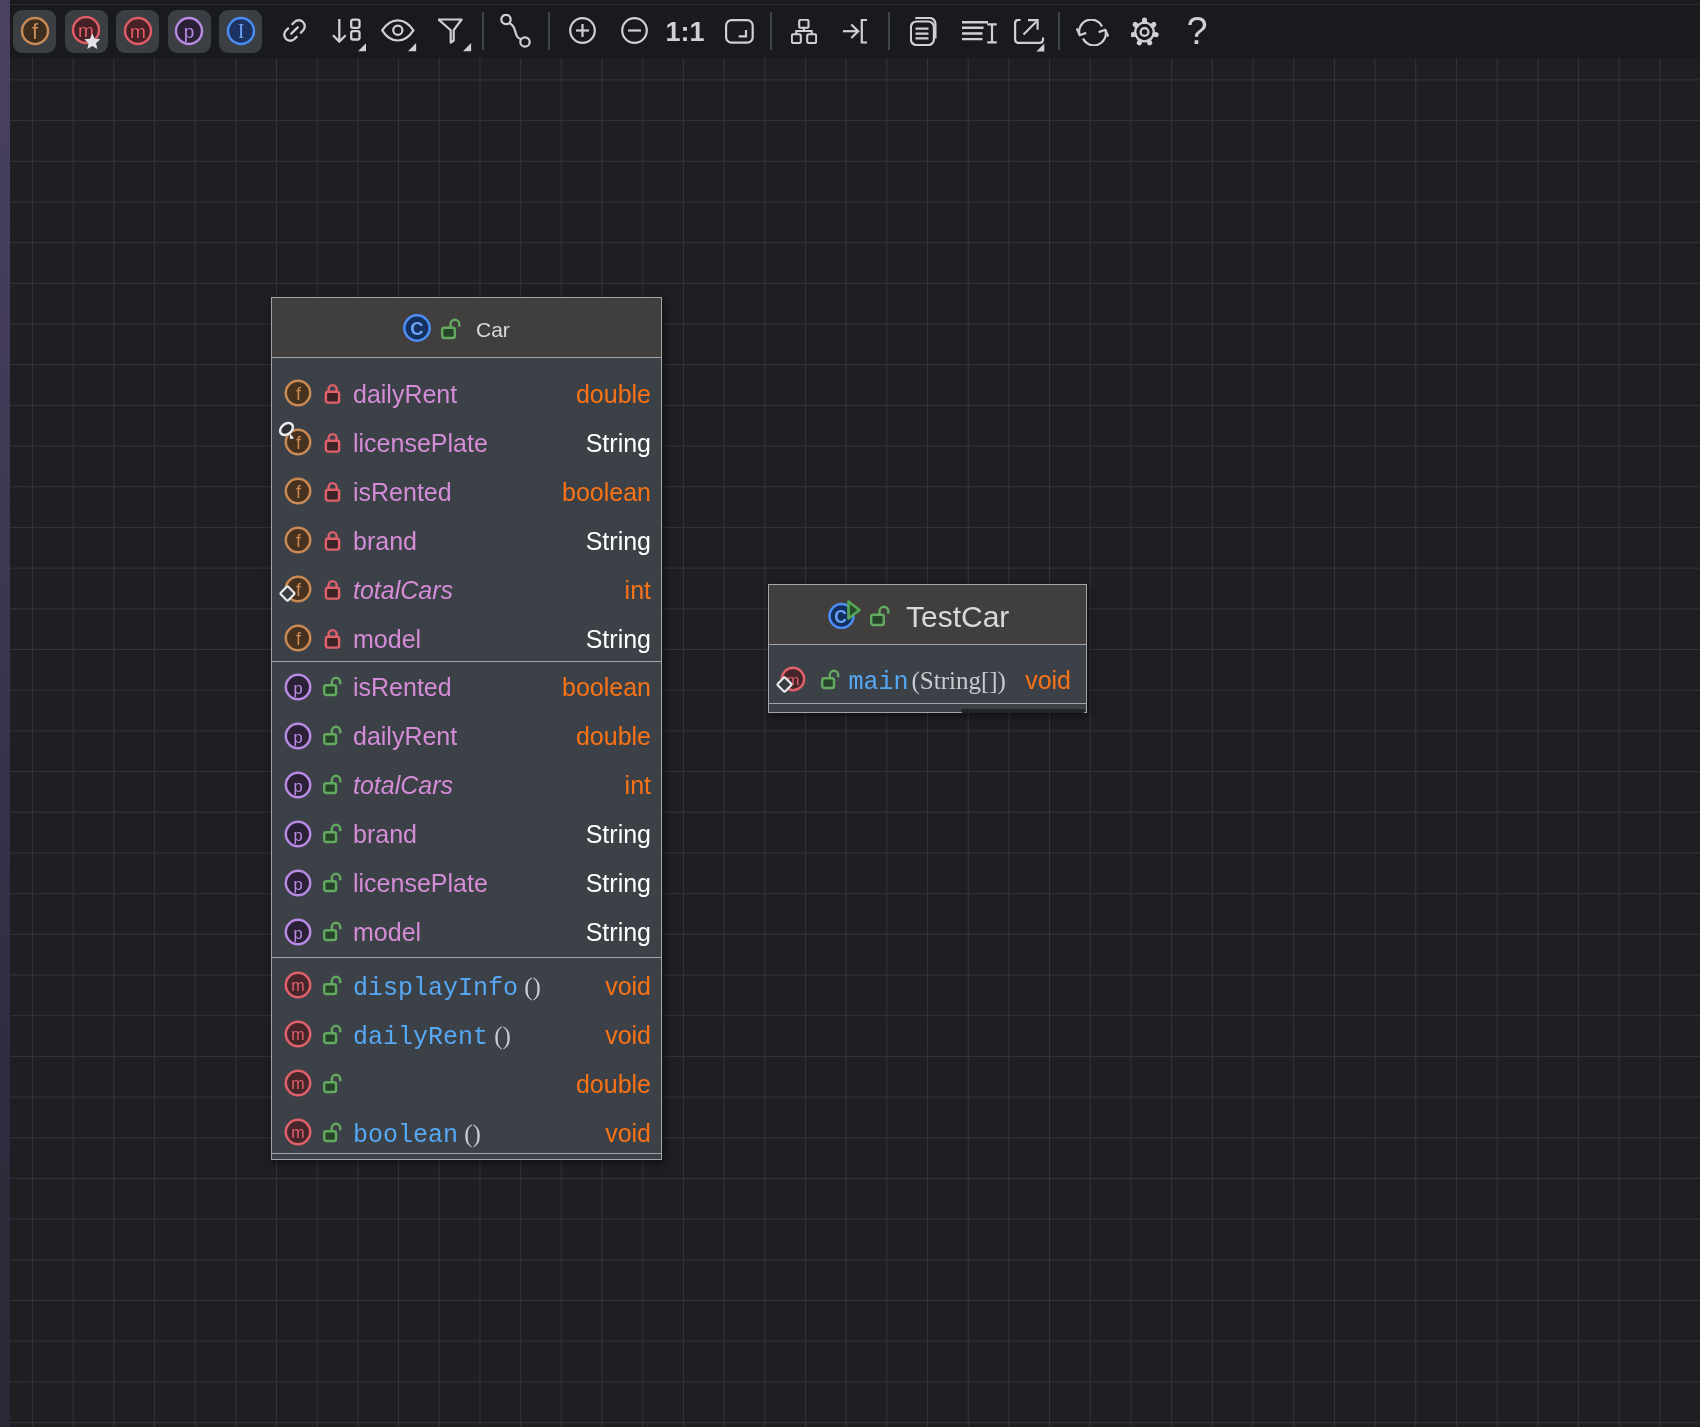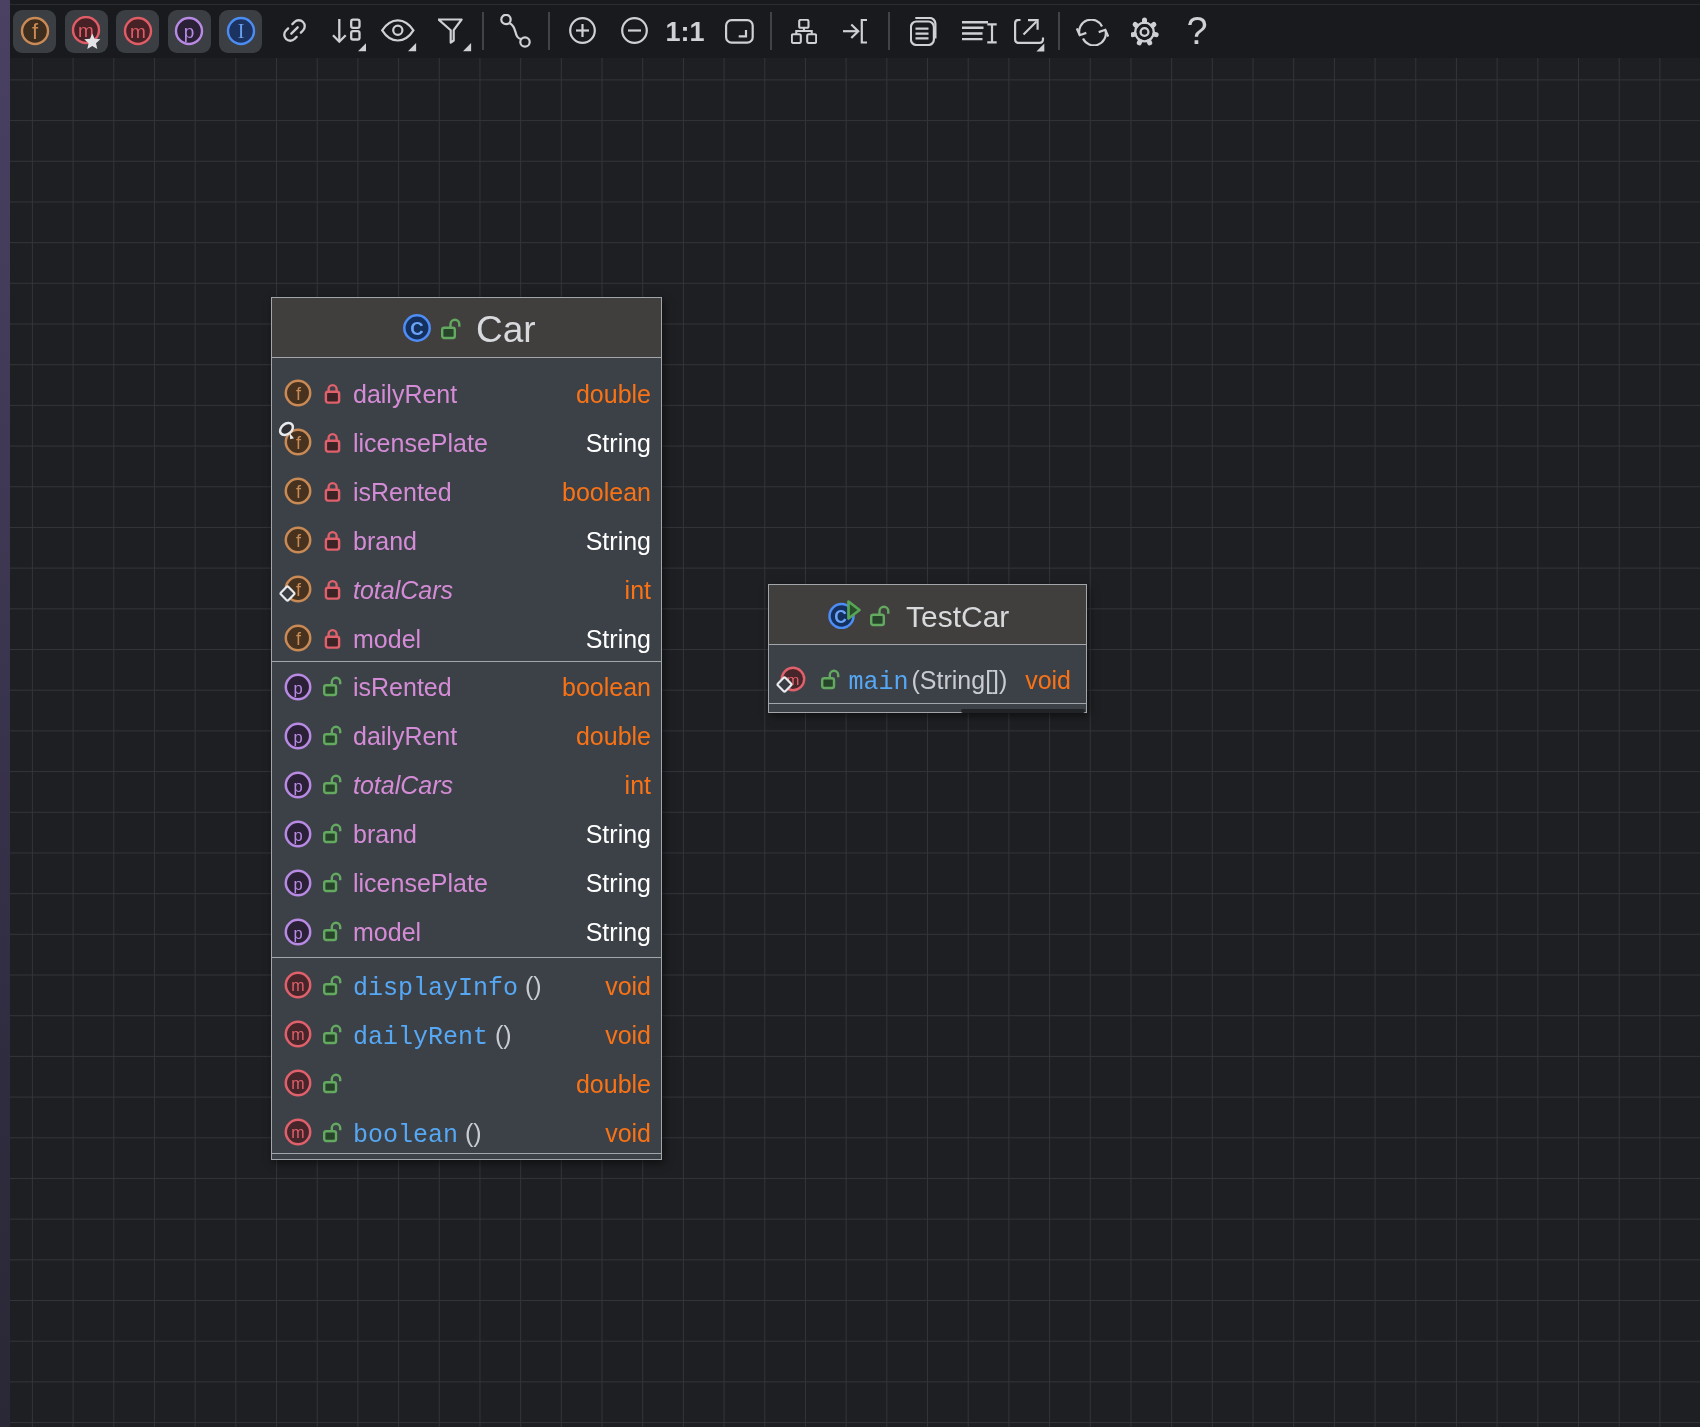--- a/index.html
+++ b/index.html
@@ -19,21 +19,21 @@
   .bhead{position:absolute;left:0;right:0;top:0;background:#403f3d;border-bottom:1px solid #a2a6aa;}
   .bsep{position:absolute;left:0;right:0;height:1px;background:#a2a6aa;}
   .row{position:absolute;left:0;right:0;height:49px;}
   .row svg.mic{position:absolute;left:11.5px;top:10.5px;}
   .row svg.lock{position:absolute;left:51px;top:13px;}
   .rname{position:absolute;left:81px;top:0;height:49px;line-height:50px;font-size:25px;color:#d58cd7;white-space:pre;}
   .rtype{position:absolute;right:10px;top:0;height:49px;line-height:50px;font-size:25px;color:#f97316;}
   .gray{color:#ffffff;}
   .blue{color:#56a8f5;font-family:Liberation Mono, monospace;}
   .orange{color:#cf8a62;}
-  .lt{color:#c9cbd0;}
+  .lt{color:#c9cbd0;font-family:Liberation Serif, serif;}
   .ital{font-style:italic;}
 </style>
 </head>
 <body>
 <div id="canvas"></div>
 <div id="toolbar">
   <div style="position:absolute;left:0;top:3.5px;width:1700px;height:1px;background:#2b2c30;"></div>
   <div class="tbtn" style="left:13px">
     <svg width="30" height="30" viewBox="0 0 30 30">
         <circle cx="15" cy="15" r="13" fill="#3c2d1e" stroke="#c98a55" stroke-width="2.4"></circle>
@@ -165,21 +165,21 @@
 <div class="box" style="left:271px;top:297px;width:391px;height:863px;">
   <div class="bhead" style="height:60px;">
     <svg style="position:absolute;left:130px;top:15px" width="30" height="30" viewBox="0 0 30 30">
           <circle cx="15" cy="15" r="12.7" fill="#13305e" stroke="#4f8df6" stroke-width="2.5"></circle>
           <text x="15" y="22" font-size="18.5" font-weight="bold" fill="#6ba3f7" text-anchor="middle" font-family="Liberation Sans">C</text>
         </svg>
     <svg style="position:absolute;left:169px;top:19px" width="22" height="23" viewBox="0 0 22 23" fill="none">
           <rect x="1.2" y="10.8" width="12.6" height="10.2" rx="2" fill="#27442a" stroke="#63a960" stroke-width="2.4"></rect>
           <path d="M9.5 10.2 L9.5 7.2 A4.4 4.4 0 0 1 18.3 7.2 L18.3 9.8" stroke="#63a960" stroke-width="2.4"></path>
         </svg>
-    <span style="position:absolute;left:204px;top:0;line-height:63px;font-size:37px;color:#d7d9dd;">Car</span>
+    <span style="position:absolute;left:204px;top:0;line-height:63px;font-size:21px;color:#d7d9dd;">Car</span>
   </div>
 
   <div class="row" style="top:70.5px">
     <svg class="mic" width="28" height="28" viewBox="0 0 28 28">
           <circle cx="14" cy="14" r="12.2" fill="#46321f" stroke="#c98a55" stroke-width="2.5"></circle>
           <text x="14.5" y="21" font-size="18" fill="#c98a55" text-anchor="middle" font-family="Liberation Sans">f</text>
         </svg>
     <svg class="lock" width="19" height="23" viewBox="0 0 19 23" fill="none">
           <path d="M5.6 10 L5.6 7.1 A4 4 0 0 1 13.6 7.1 L13.6 10" stroke="#e0606b" stroke-width="2.4"></path>
           <rect x="2.9" y="9.8" width="13.2" height="10.8" rx="2" fill="#3c2326" stroke="#e0606b" stroke-width="2.4"></rect>

